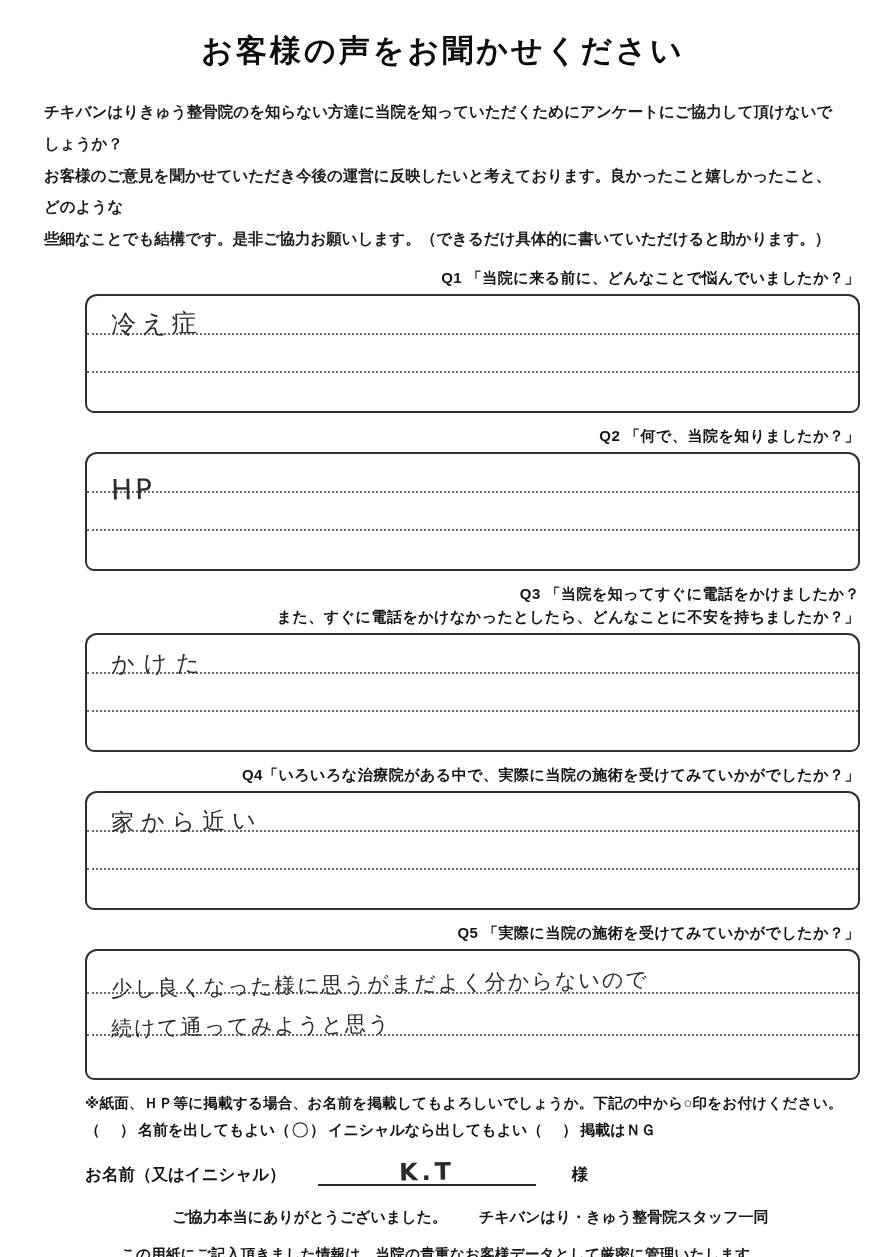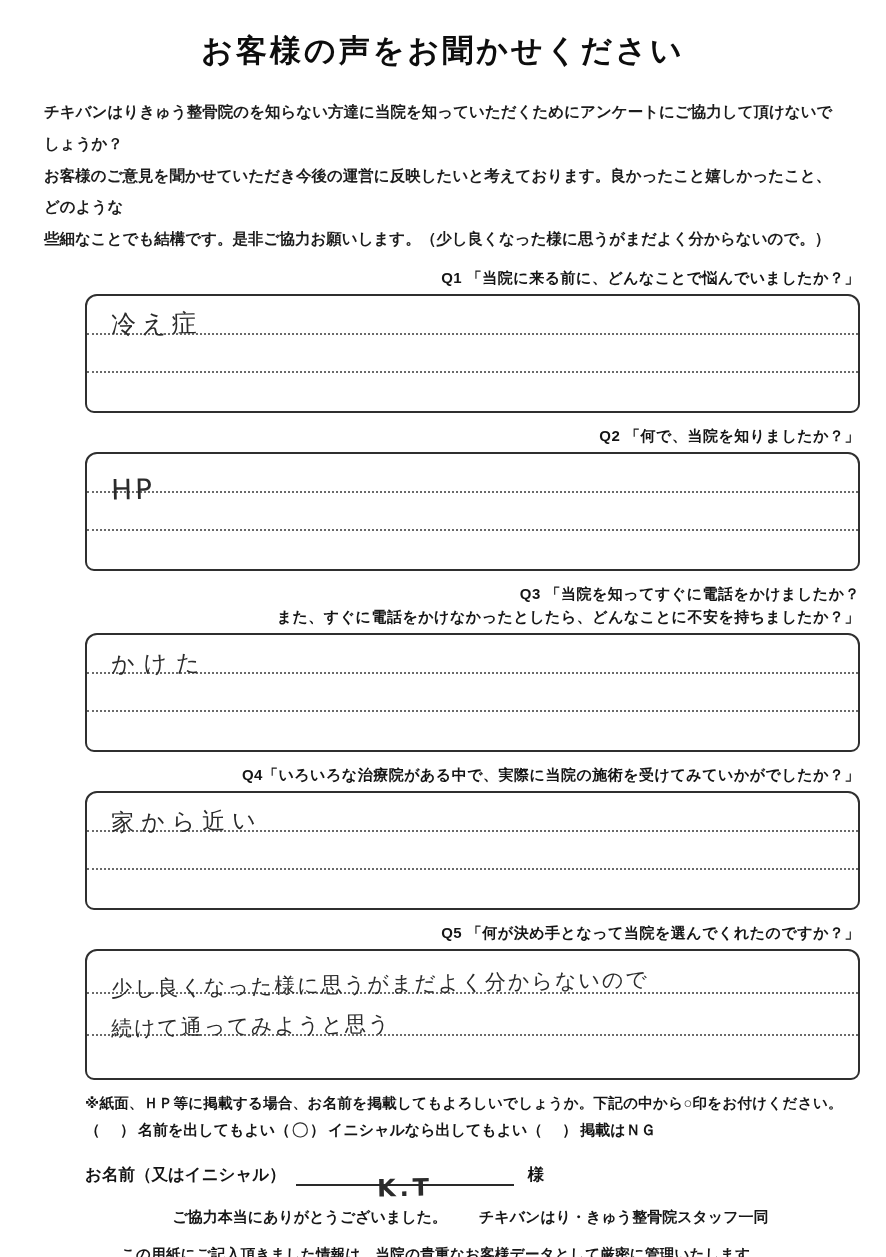--- a/index.html
+++ b/index.html
@@ -38,41 +38,41 @@
   .hw-q2{font-size:28px;letter-spacing:3px;top:13px;}
   .hw-q3{font-size:23px;letter-spacing:9px;}
   .hw-q4{font-size:23px;letter-spacing:7px;}
   .hw-q5{font-size:21px;letter-spacing:2px;}
   .consent{margin:4px 20px 0 85px;}
   .consent-note{font-size:14.5px;font-weight:700;color:#151515;margin-bottom:8px;letter-spacing:0.3px;}
   .options{font-size:15px;font-weight:700;color:#151515;display:flex;align-items:center;margin-bottom:16px;}
   .opt{white-space:nowrap;}
   .mark{width:20px;text-align:center;font-size:17px;color:#333;transform:rotate(-4deg);top:1px;}
   .opt-label{margin-left:3px;}
-  .name-line{margin:6px 20px 0 85px;font-size:16.5px;font-weight:700;display:flex;align-items:flex-end;}
+  .name-line{margin:6px 20px 0 85px;font-size:16.5px;font-weight:700;display:flex;align-items:flex-end;gap:22px;}
   .name-underline{
     display:inline-block;width:218px;border-bottom:2px solid #2a2a2a;
     margin:0 14px 0 10px;text-align:center;height:30px;box-sizing:border-box;
   }
-  .initials{font-size:24px;letter-spacing:4px;top:20px;}
+  .initials{font-size:24px;letter-spacing:4px;top:4px;}
   .thanks-line{margin-top:22px;text-align:center;padding-left:55px;font-size:15px;font-weight:700;color:#161616;}
   .sig{margin-left:32px;}
   .privacy{margin-top:18px;text-align:center;font-size:14.5px;font-weight:700;color:#161616;letter-spacing:0.3px;}
 </style>
 </head>
 <body>
 
 <div class="page">
 
   <h1 class="title">お客様の声をお聞かせください</h1>
 
   <div class="intro">
     <div>チキバンはりきゅう整骨院のを知らない方達に当院を知っていただくためにアンケートにご協力して頂けないでしょうか？</div>
     <div>お客様のご意見を聞かせていただき今後の運営に反映したいと考えております。良かったこと嬉しかったこと、どのような</div>
-    <div>些細なことでも結構です。是非ご協力お願いします。（少し良くなった様に思うがまだよく分からないので。）</div>
+    <div>些細なことでも結構です。是非ご協力お願いします。（できるだけ具体的に書いていただけると助かります。）</div>
   </div>
 
   <section class="q-block">
     <div class="q-label">Q1 「当院に来る前に、どんなことで悩んでいましたか？」</div>
     <div class="answer-box">
       <div class="row">
           <span class="hw hw-q1">冷え症</span>
         </div>
       <div class="row">
           <span class="hw hw-q1"></span>
@@ -123,21 +123,21 @@
       <div class="row">
           <span class="hw hw-q4"></span>
         </div>
       <div class="row last">
           <span class="hw hw-q4"></span>
         </div>
     </div>
   </section>
 
   <section class="q-block q5">
-    <div class="q-label">Q5 「何が決め手となって当院を選んでくれたのですか？」</div>
+    <div class="q-label">Q5 「実際に当院の施術を受けてみていかがでしたか？」</div>
     <div class="answer-box">
       <div class="row">
           <span class="hw hw-q5">少し良くなった様に思うがまだよく分からないので</span>
         </div>
       <div class="row">
           <span class="hw hw-q5">続けて通ってみようと思う</span>
         </div>
       <div class="row last">
           <span class="hw hw-q5"></span>
         </div>

